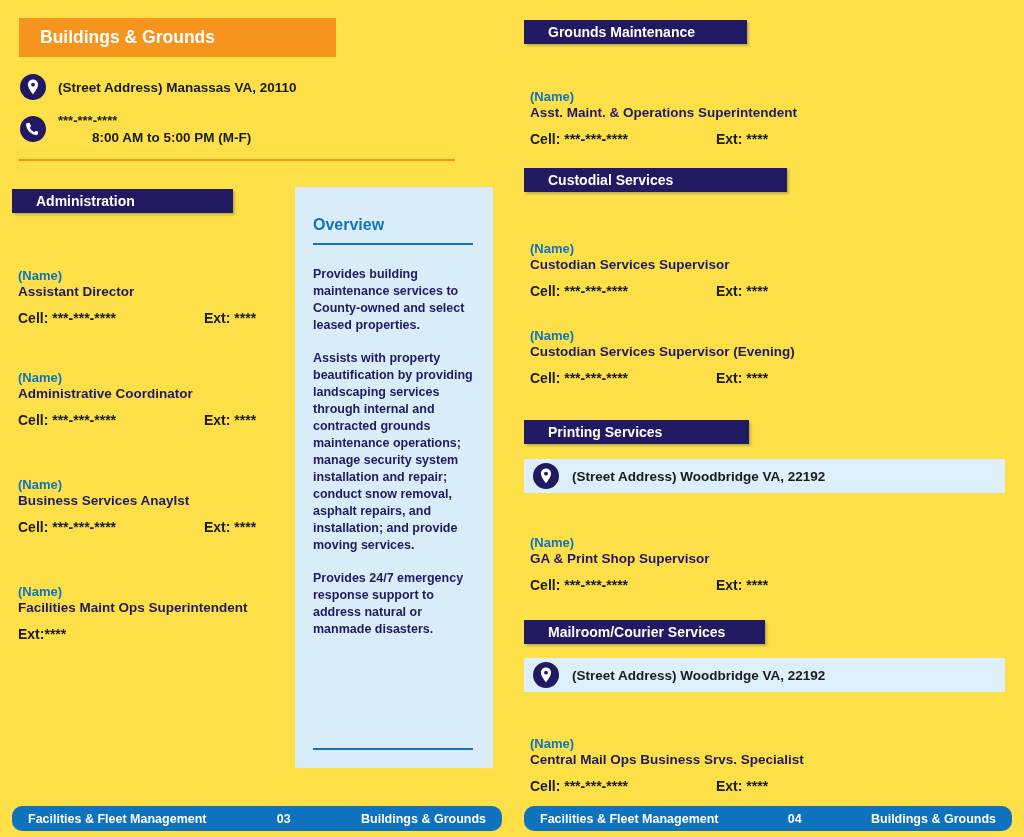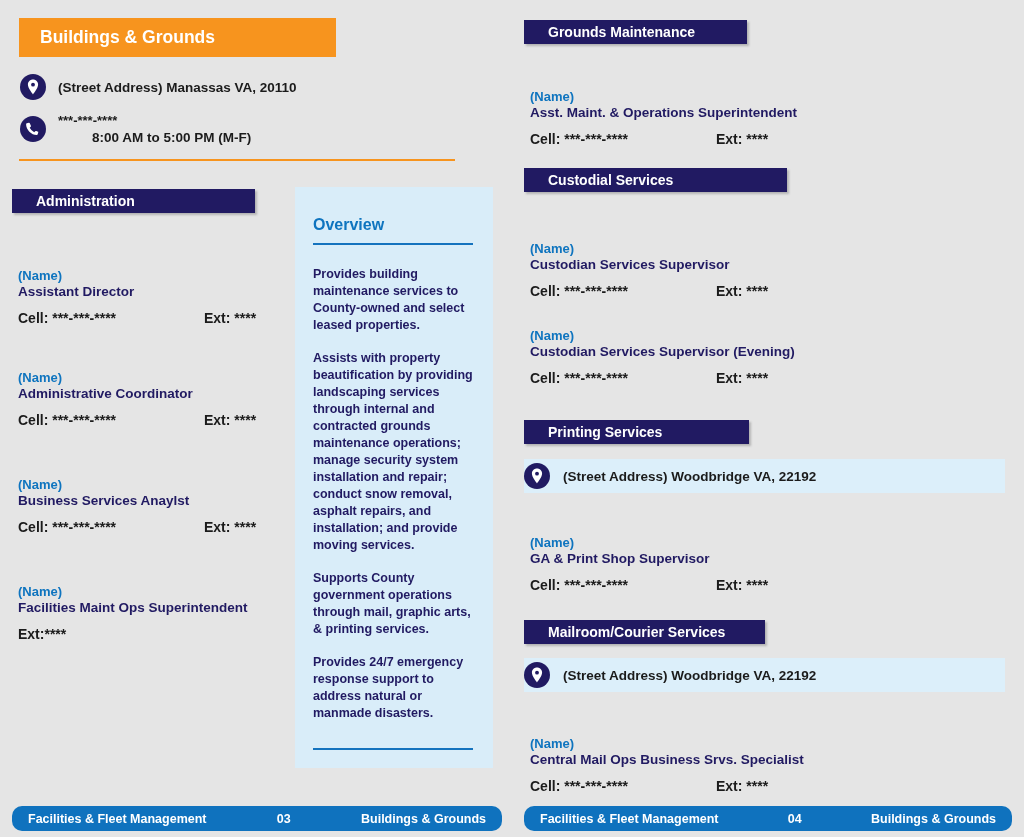--- a/index.html
+++ b/index.html
@@ -1,17 +1,17 @@
 <!DOCTYPE html>
 <html><head>
 <meta charset="utf-8">
 <style>
   html,body{margin:0;padding:0;background:#ffffff;}
   .canvas{
-    position:relative;width:1024px;height:837px;background:#e5e5e5;overflow:hidden;
+    position:relative;width:1024px;height:837px;background:#fde047;overflow:hidden;
     font-family:"Liberation Sans", sans-serif;font-weight:700;color:#1b1b1b;
   }
   .abs{position:absolute;}
   
   .dept-header{
     left:19px;top:18px;width:317px;height:39px;background:#F7941E;color:#ffffff;
     font-size:17.5px;line-height:39px;padding-left:21px;box-sizing:border-box;
   }
   .info-row{display:flex;align-items:center;gap:12px;}
   .info-text{font-size:13.5px;color:#1b1b1b;}
@@ -33,21 +33,21 @@
   
   .panel{left:295px;top:187px;width:198px;height:581px;background:#D9EDF9;box-sizing:border-box;}
   .panel-title{margin:29px 0 0 18px;color:#0E74BF;font-size:16px;}
   .panel-rule{margin:9px 0 0 18px;width:160px;height:2px;background:#1573BE;}
   .panel-body{margin:21px 16px 0 18px;color:#211A62;font-size:12.5px;line-height:17px;}
   .panel-body p{margin:0 0 16px 0;}
   .panel-bottom-rule{position:absolute;left:18px;bottom:18px;width:160px;height:2px;background:#1573BE;}
   
   .banner{
     left:524px;width:481px;height:34px;background:#DCEFFA;display:flex;align-items:center;
-    gap:13px;padding-left:0;box-sizing:border-box;font-size:13.5px;color:#1b1b1b;
+    gap:13px;padding-left:9px;box-sizing:border-box;font-size:13.5px;color:#1b1b1b;
   }
   
   .footer{
     top:806px;height:25px;background:#0F72BE;color:#ffffff;font-size:12.5px;
     display:flex;align-items:center;justify-content:space-between;
     padding:0 16px;box-sizing:border-box;border-radius:10px;
   }
   .icon26{width:26px;height:26px;flex:0 0 26px;display:block;}
 </style>
 </head>
@@ -74,21 +74,21 @@
       <path fill="#ffffff" d="M18.6 16.1l-2.3-1a1 1 0 0 0-1.1.2l-1 1a10.6 10.6 0 0 1-4.5-4.5l1-1c.3-.3.4-.8.2-1.1l-1-2.3a1 1 0 0 0-1.1-.6l-2 .5c-.4.1-.7.5-.7.9C6.1 13.7 11.3 19 16.8 19c.4 0 .8-.3.9-.7l.5-2a1 1 0 0 0 .4-.2z"></path>
     </svg>
     <span class="phone-col">
       <span class="phone-line1">***-***-****</span>
       <span class="phone-line2">8:00 AM to 5:00 PM (M-F)</span>
     </span>
   </div>
 
   <div class="abs orange-rule"></div>
 
-  <div class="abs navy-bar" style="left:12px;top:189px;width:243px;">
+  <div class="abs navy-bar" style="left:12px;top:189px;width:221px;">
     <span>Administration</span>
   </div>
 
   <div class="abs contact" style="top:240px;">
     <div class="c-name">(Name)</div>
     <div class="c-title">Assistant Director</div>
     <div class="c-phone">
       <span class="cell">Cell: ***-***-****</span>
       <span>Ext: ****</span>
     </div>
@@ -119,21 +119,20 @@
       <span>Ext:****</span>
     </div>
   </div>
 
   <div class="abs panel">
     <div class="panel-title">Overview</div>
     <div class="panel-rule"></div>
     <div class="panel-body">
       <p>Provides building maintenance services to County-owned and select leased properties.</p>
       <p>Assists with property beautification by providing landscaping services through internal and contracted grounds maintenance operations; manage security system installation and repair; conduct snow removal, asphalt repairs, and installation; and provide moving services.</p>
-      <p>Supports County government operations through mail, graphic arts, &amp; printing services.</p>
       <p>Provides 24/7 emergency response support to address natural or manmade disasters.</p>
     </div>
     <div class="panel-bottom-rule"></div>
   </div>
 
   <div class="abs footer" style="left:12px;width:490px;">
     <span>Facilities &amp; Fleet Management</span>
     <span>03</span>
     <span>Buildings &amp; Grounds</span>
   </div>

